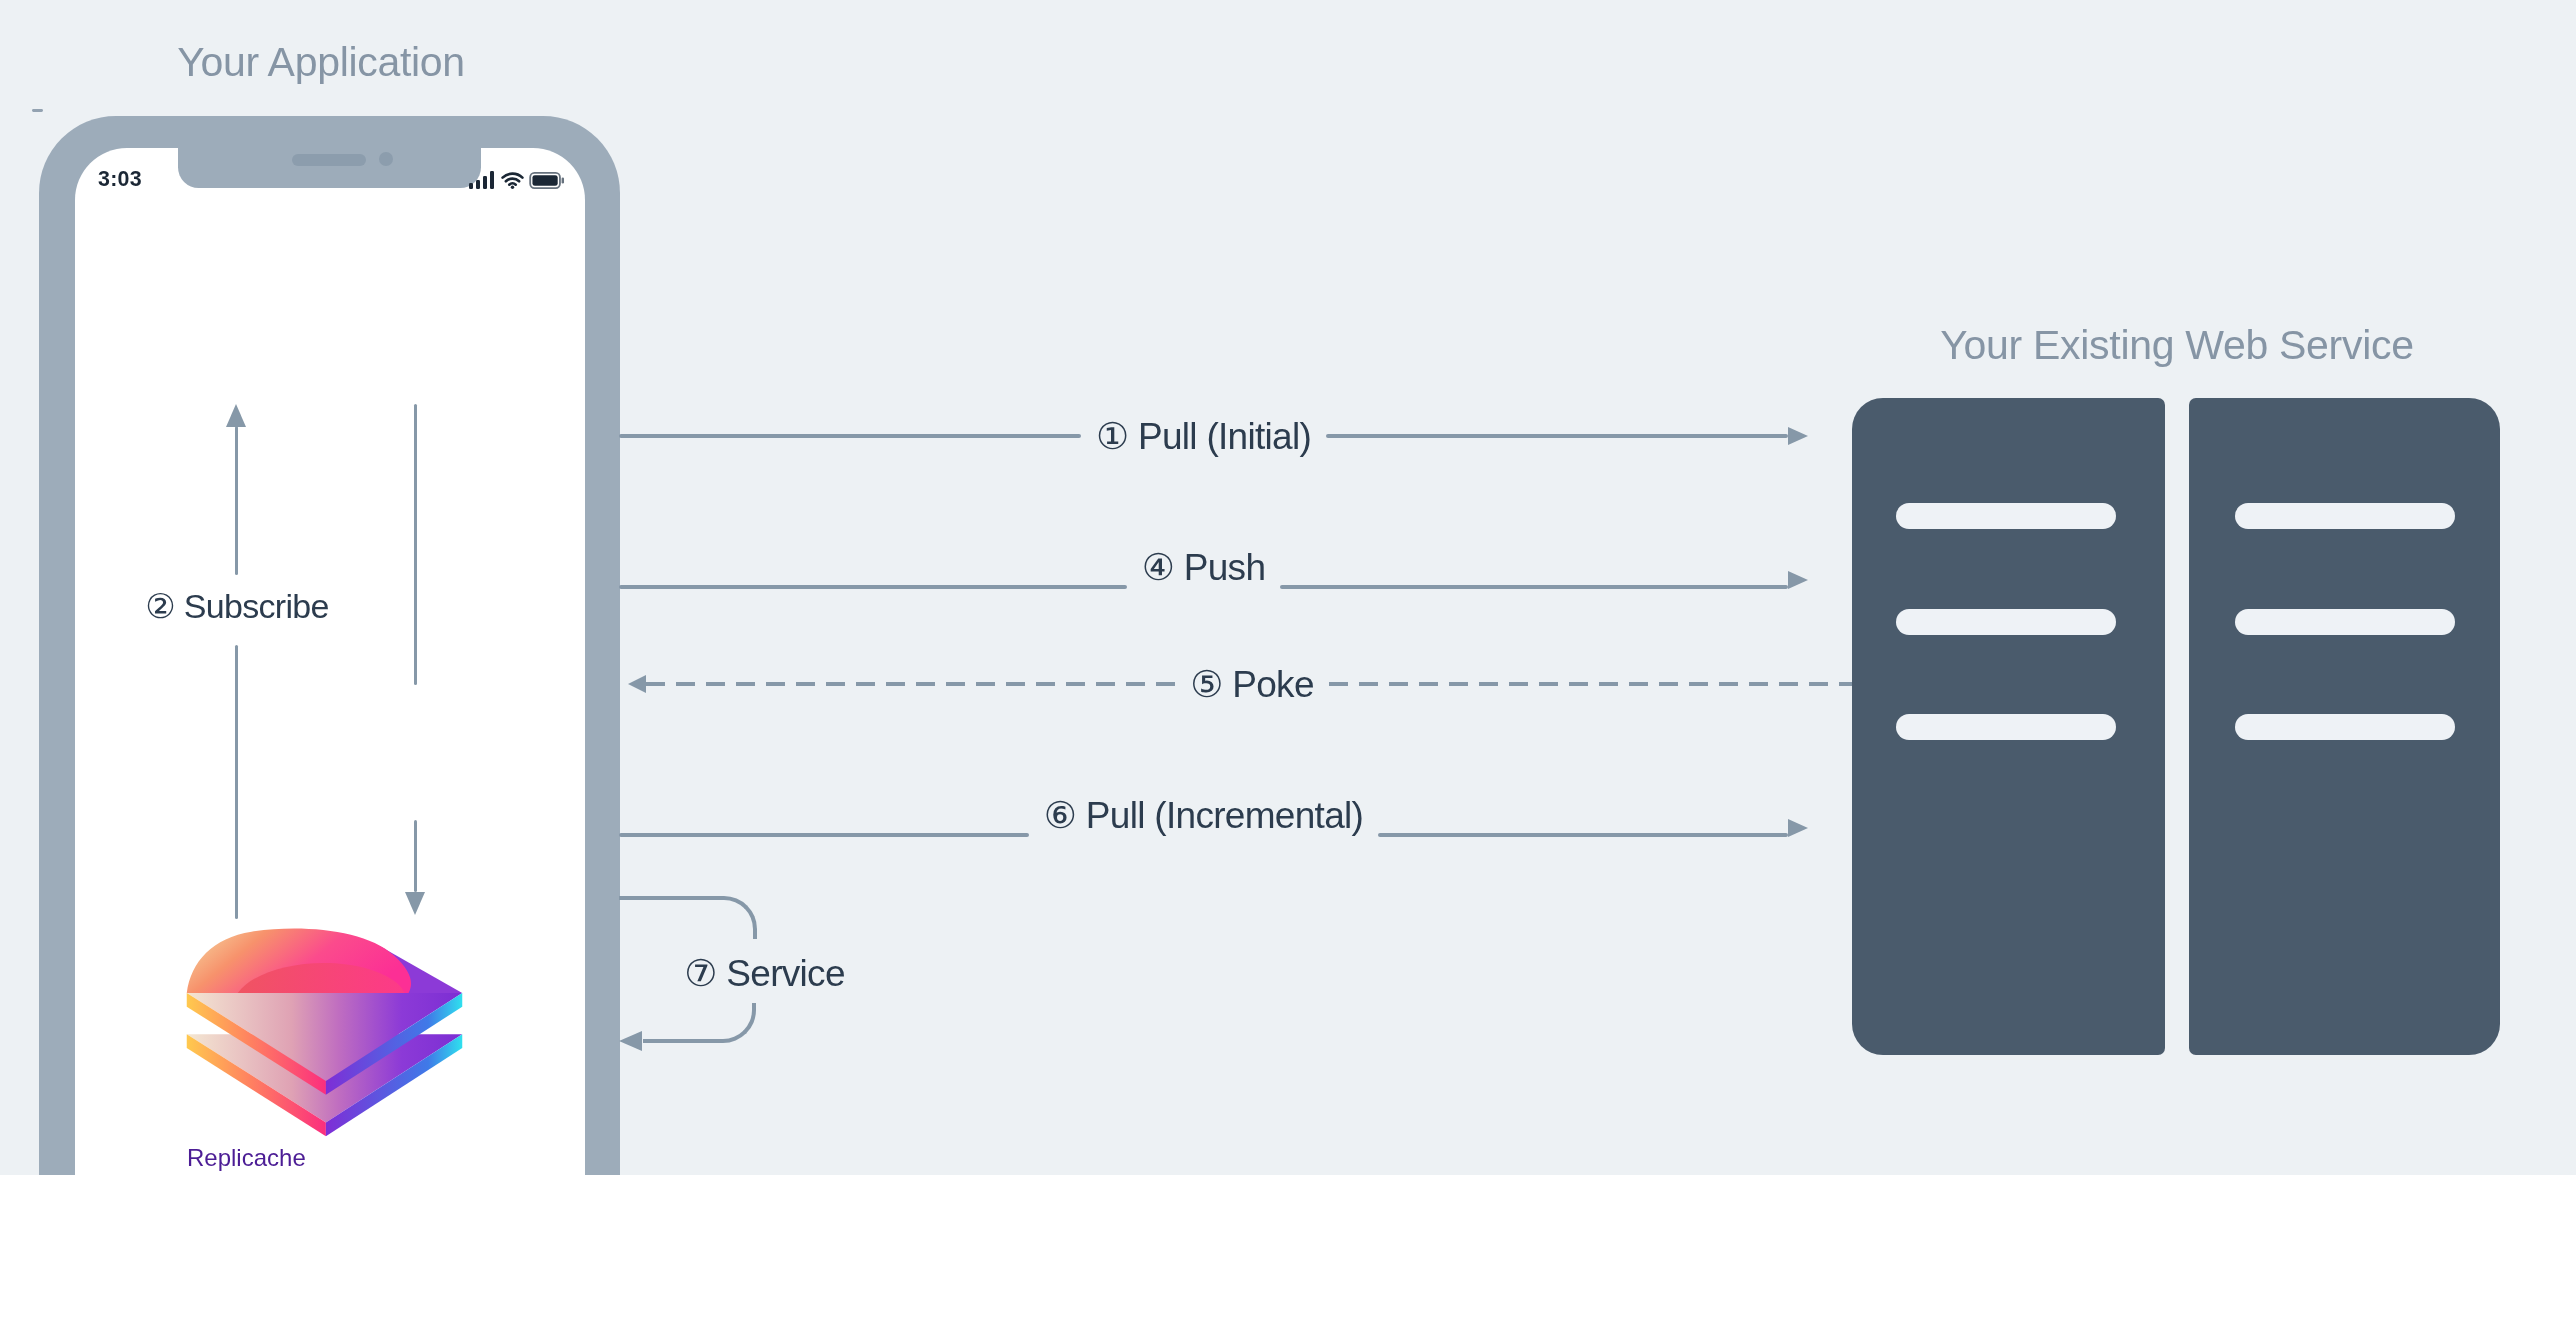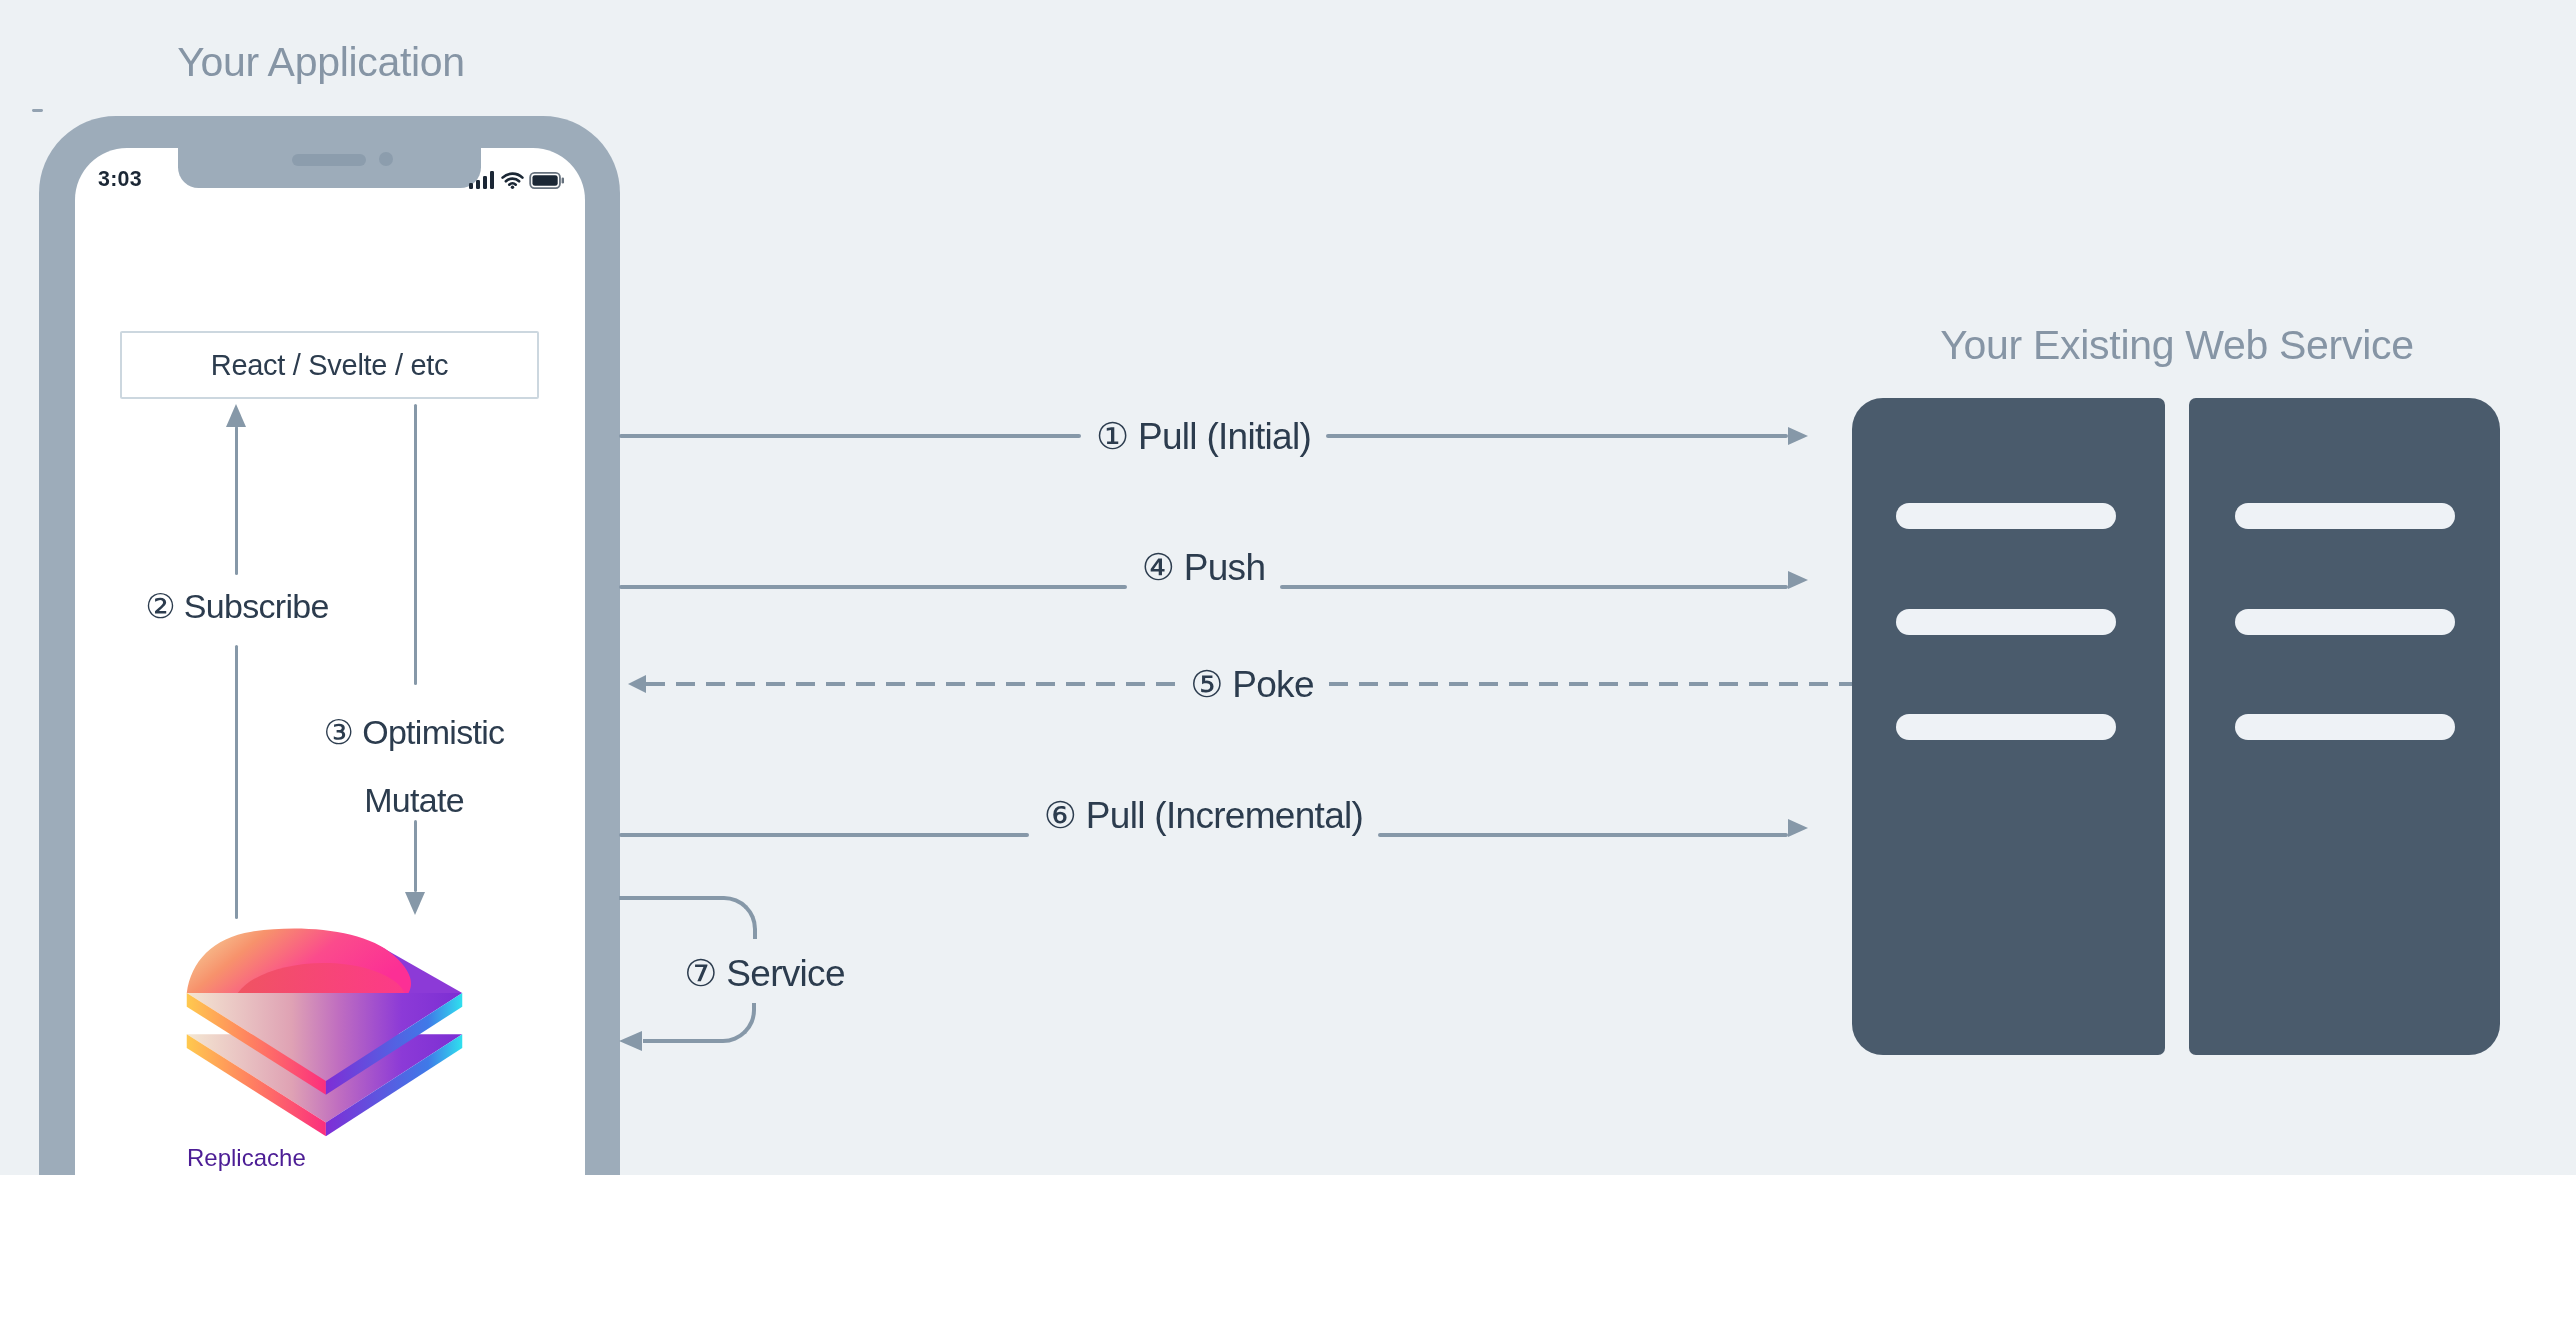--- a/index.html
+++ b/index.html
@@ -106,32 +106,27 @@
         </span>
         <span>
           <svg width="37" height="17" viewBox="0 0 30 14">
             <rect x="0.75" y="0.75" width="24.5" height="12.5" rx="3.5" stroke="#67727e" stroke-width="1.5" fill="none"></rect>
             <rect x="2.6" y="2.6" width="20.8" height="8.8" rx="2" fill="#1b2735"></rect>
             <rect x="26.6" y="4.5" width="2" height="5" rx="1" fill="#67727e"></rect>
           </svg>
         </span>
       </div>
 
-      <div class="abs fwbox">React / Svelte / etc</div>
 
       <div class="abs vhead-up" style="left:151px;top:256px;"></div>
       <div class="abs vseg" style="left:160px;top:278px;height:149px;"></div>
       <div class="abs vlabel" style="left:0;top:438px;width:324px;">② Subscribe</div>
       <div class="abs vseg" style="left:160px;top:497px;height:274px;"></div>
 
       <div class="abs vseg" style="left:339px;top:256px;height:281px;"></div>
-      <div class="abs vlabel" style="left:201px;top:550px;width:276px;line-height:68px;">
-        <div>③ Optimistic</div>
-        <div>Mutate</div>
-      </div>
       <div class="abs vseg" style="left:339px;top:672px;height:72px;"></div>
       <div class="abs vhead-down" style="left:330px;top:744px;"></div>
 
       <svg class="abs logo" viewBox="0 0 440 312">
         <defs>
           <linearGradient id="blobG" x1="0" y1="0.1" x2="1" y2="0.45">
             <stop offset="0" stop-color="#f6d8a0"></stop>
               <stop offset="0.3" stop-color="#f7926c"></stop>
             <stop offset="0.62" stop-color="#fb4b8c"></stop>
               <stop offset="1" stop-color="#fc2f95"></stop>

